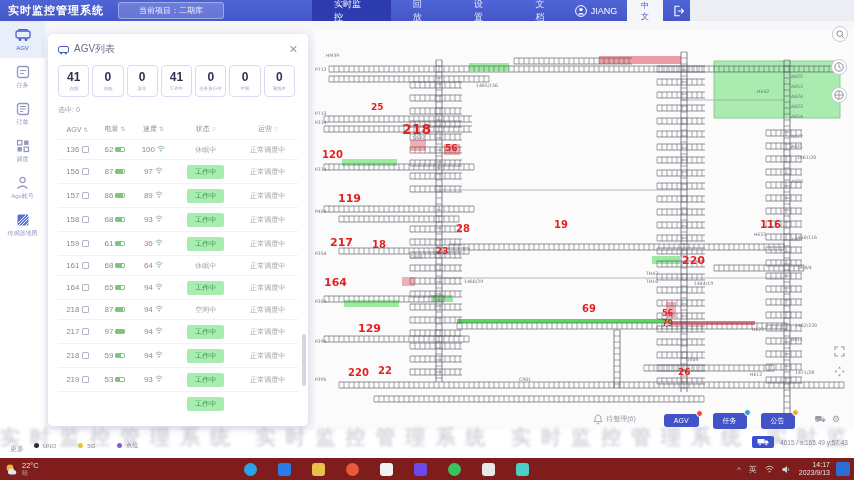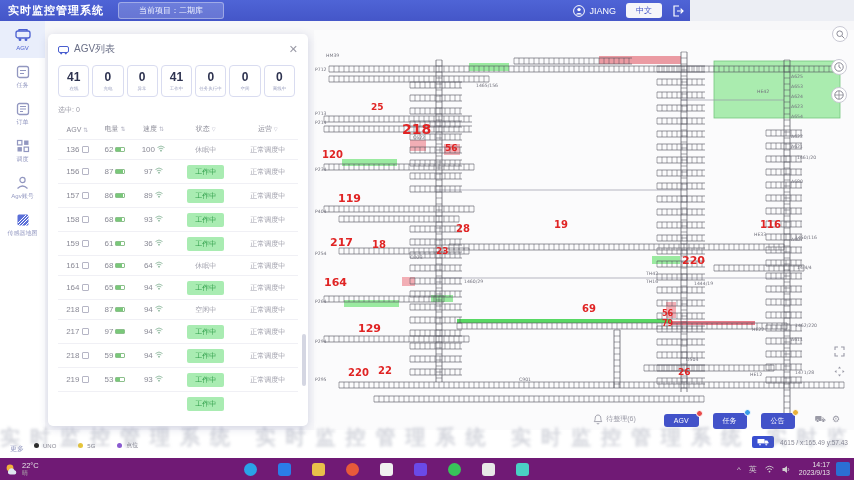--- a/index.html
+++ b/index.html
@@ -76,21 +76,21 @@
   .lg-dot { width:5px; height:5px; border-radius:50%; margin-right:4px; }
   #coords-group { position:absolute; right:6px; top:6px; display:flex; align-items:center; }
   #cart-btn { width:22px; height:12px; background:#3a4fd0; border-radius:2px; border:none;
     display:flex; align-items:center; justify-content:center; margin-right:6px; }
   #coords-text { font-size:6.5px; color:#8a8a96; }
   #watermark { position:absolute; left:0; top:424px; width:854px; height:32px; z-index:16;
     font-size:20px; color:rgba(110,115,140,.30); white-space:nowrap; overflow:hidden;
     filter:blur(1.4px); letter-spacing:10px; font-weight:bold; pointer-events:none; }
 
   
-  #taskbar { position:absolute; left:0; top:458px; width:854px; height:22px; background:#701a75;
+  #taskbar { position:absolute; left:0; top:458px; width:854px; height:22px; background:#7f1d1d;
     display:flex; align-items:center; z-index:40; color:#e6e6e6; }
   #tb-weather { display:flex; align-items:center; margin-left:4px; width:70px; }
   #tb-weather .t { font-size:7.5px; line-height:8px; }
   #tb-weather .d { font-size:6px; color:#aaa; line-height:7px; }
   #tb-icons { display:flex; align-items:center; margin-left:170px; }
   .tb-app { width:13px; height:13px; border-radius:3px; margin-right:21px; }
   #tb-tray { margin-left:auto; display:flex; align-items:center; margin-right:4px; }
   .tray-ic { font-size:8px; color:#cfcfcf; margin-right:8px; }
   #tb-clock { text-align:right; font-size:7px; line-height:8px; margin-right:6px; }
   #tb-note { width:14px; height:14px; background:#2a6fd4; border-radius:2px; }
@@ -98,20 +98,26 @@
   svg text { font-family:"DejaVu Sans",sans-serif; }
 </style>
 </head>
 <body>
 
 <div id="app">
 
   <div id="navbar">
     <div id="nav-title">实时监控管理系统</div>
     <div id="nav-project">当前项目：二期库</div>
+    <div id="nav-items">
+        <div class="nav-item active">实时监控</div>
+        <div class="nav-item">回放</div>
+        <div class="nav-item">设置</div>
+        <div class="nav-item">文档</div>
+      </div>
     <div id="nav-right">
       <div id="nav-user">
         <svg width="12" height="12" viewBox="0 0 12 12">
             <circle cx="6" cy="6" r="5.4" fill="none" stroke="#fff" stroke-width="1"></circle>
             <circle cx="6" cy="4.6" r="1.7" fill="#fff"></circle>
             <path d="M2.6 9.4 Q6 6.6 9.4 9.4" fill="#fff"></path>
           </svg>
         <span>JIANG</span>
       </div>
       <button id="nav-lang">中文</button>

